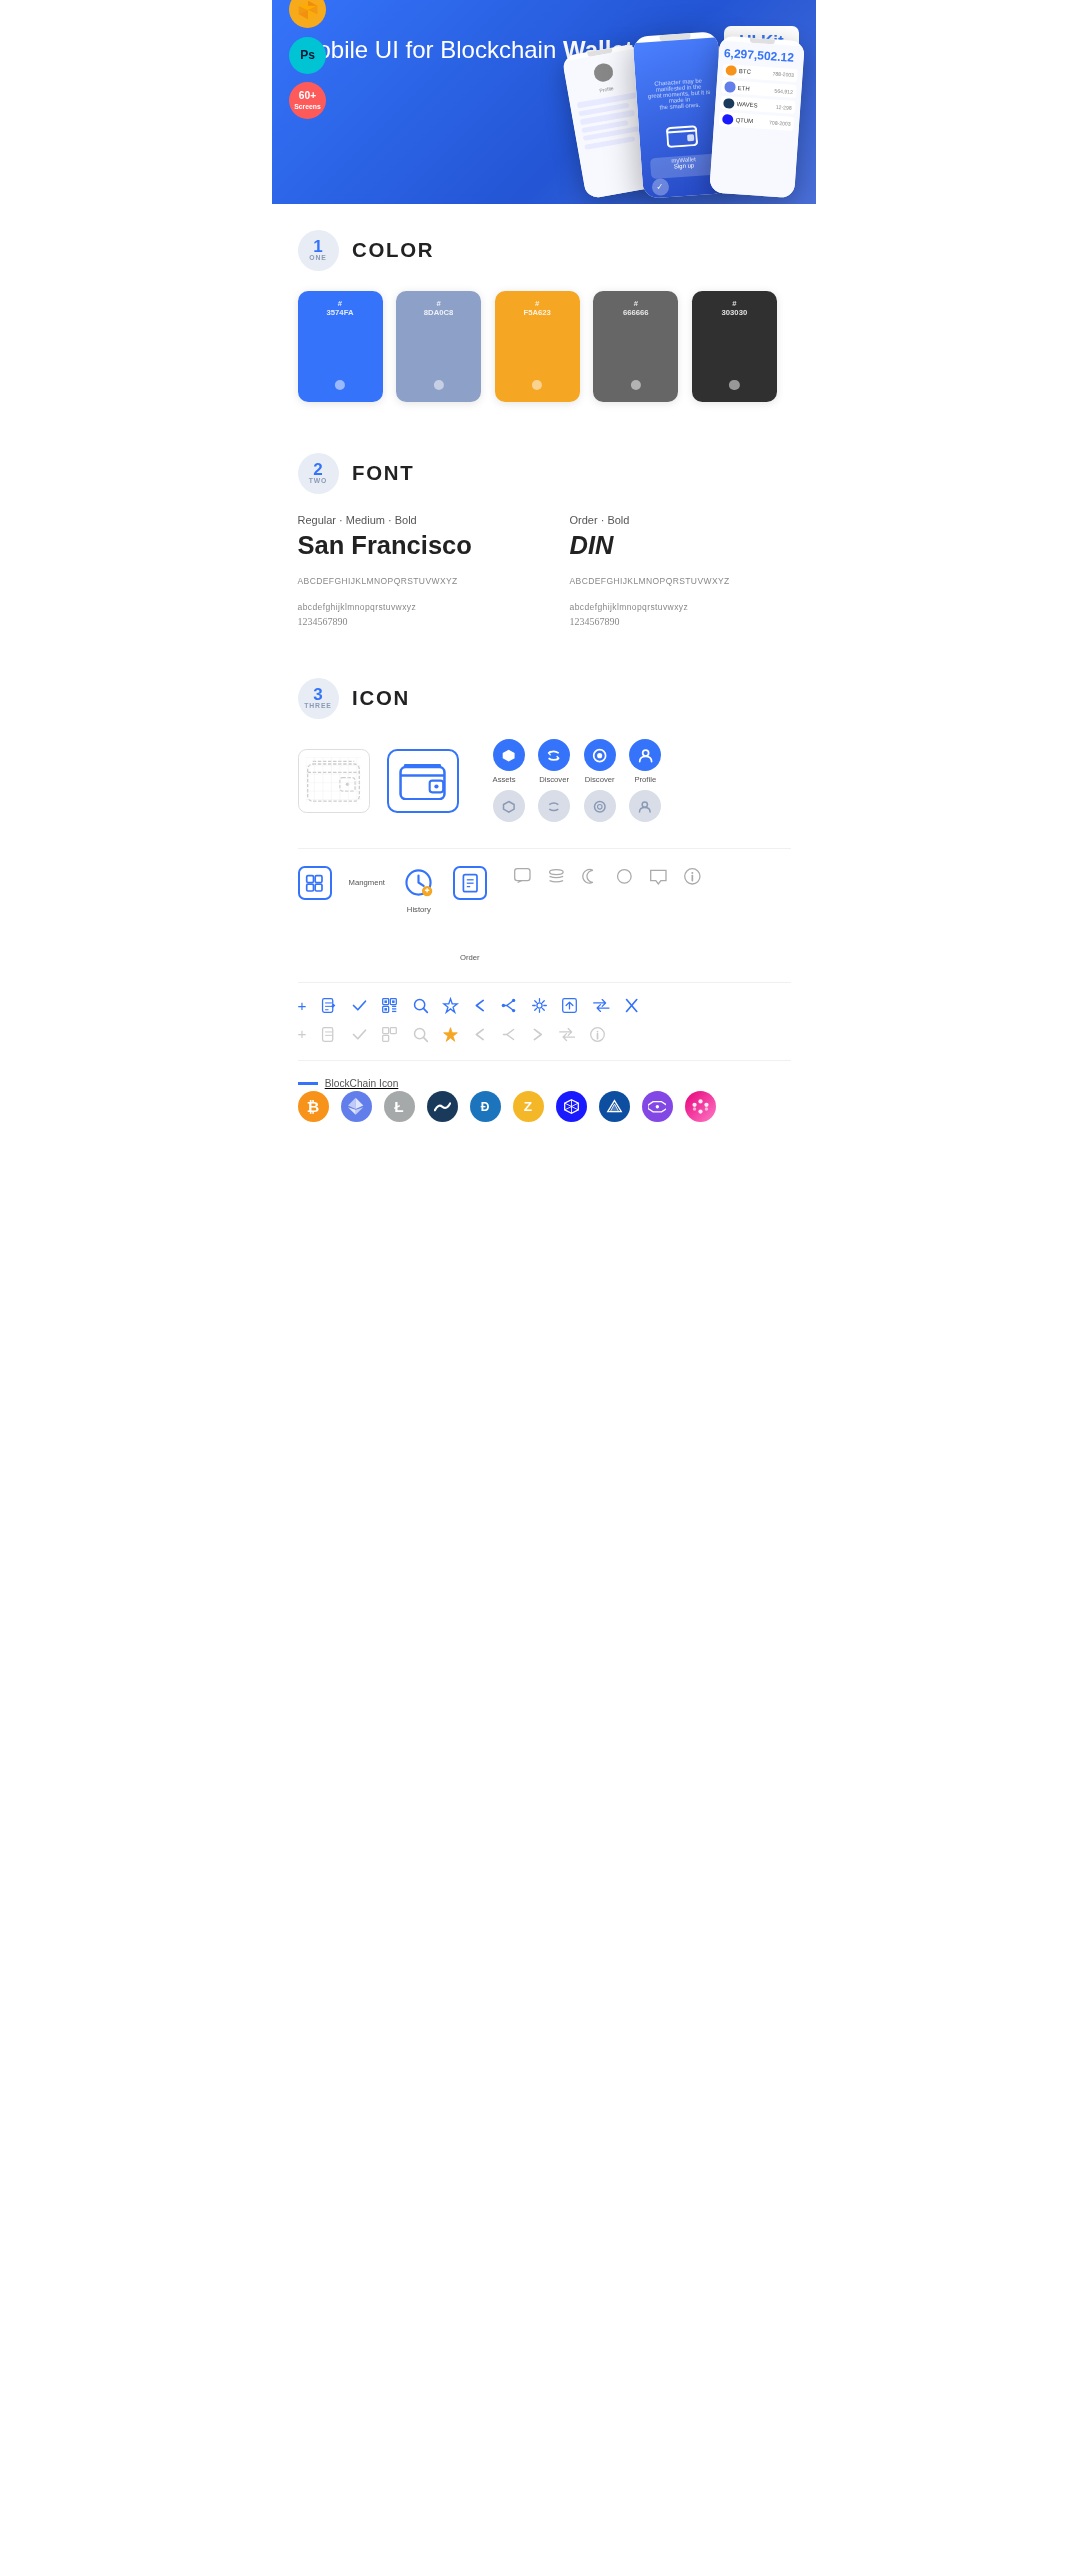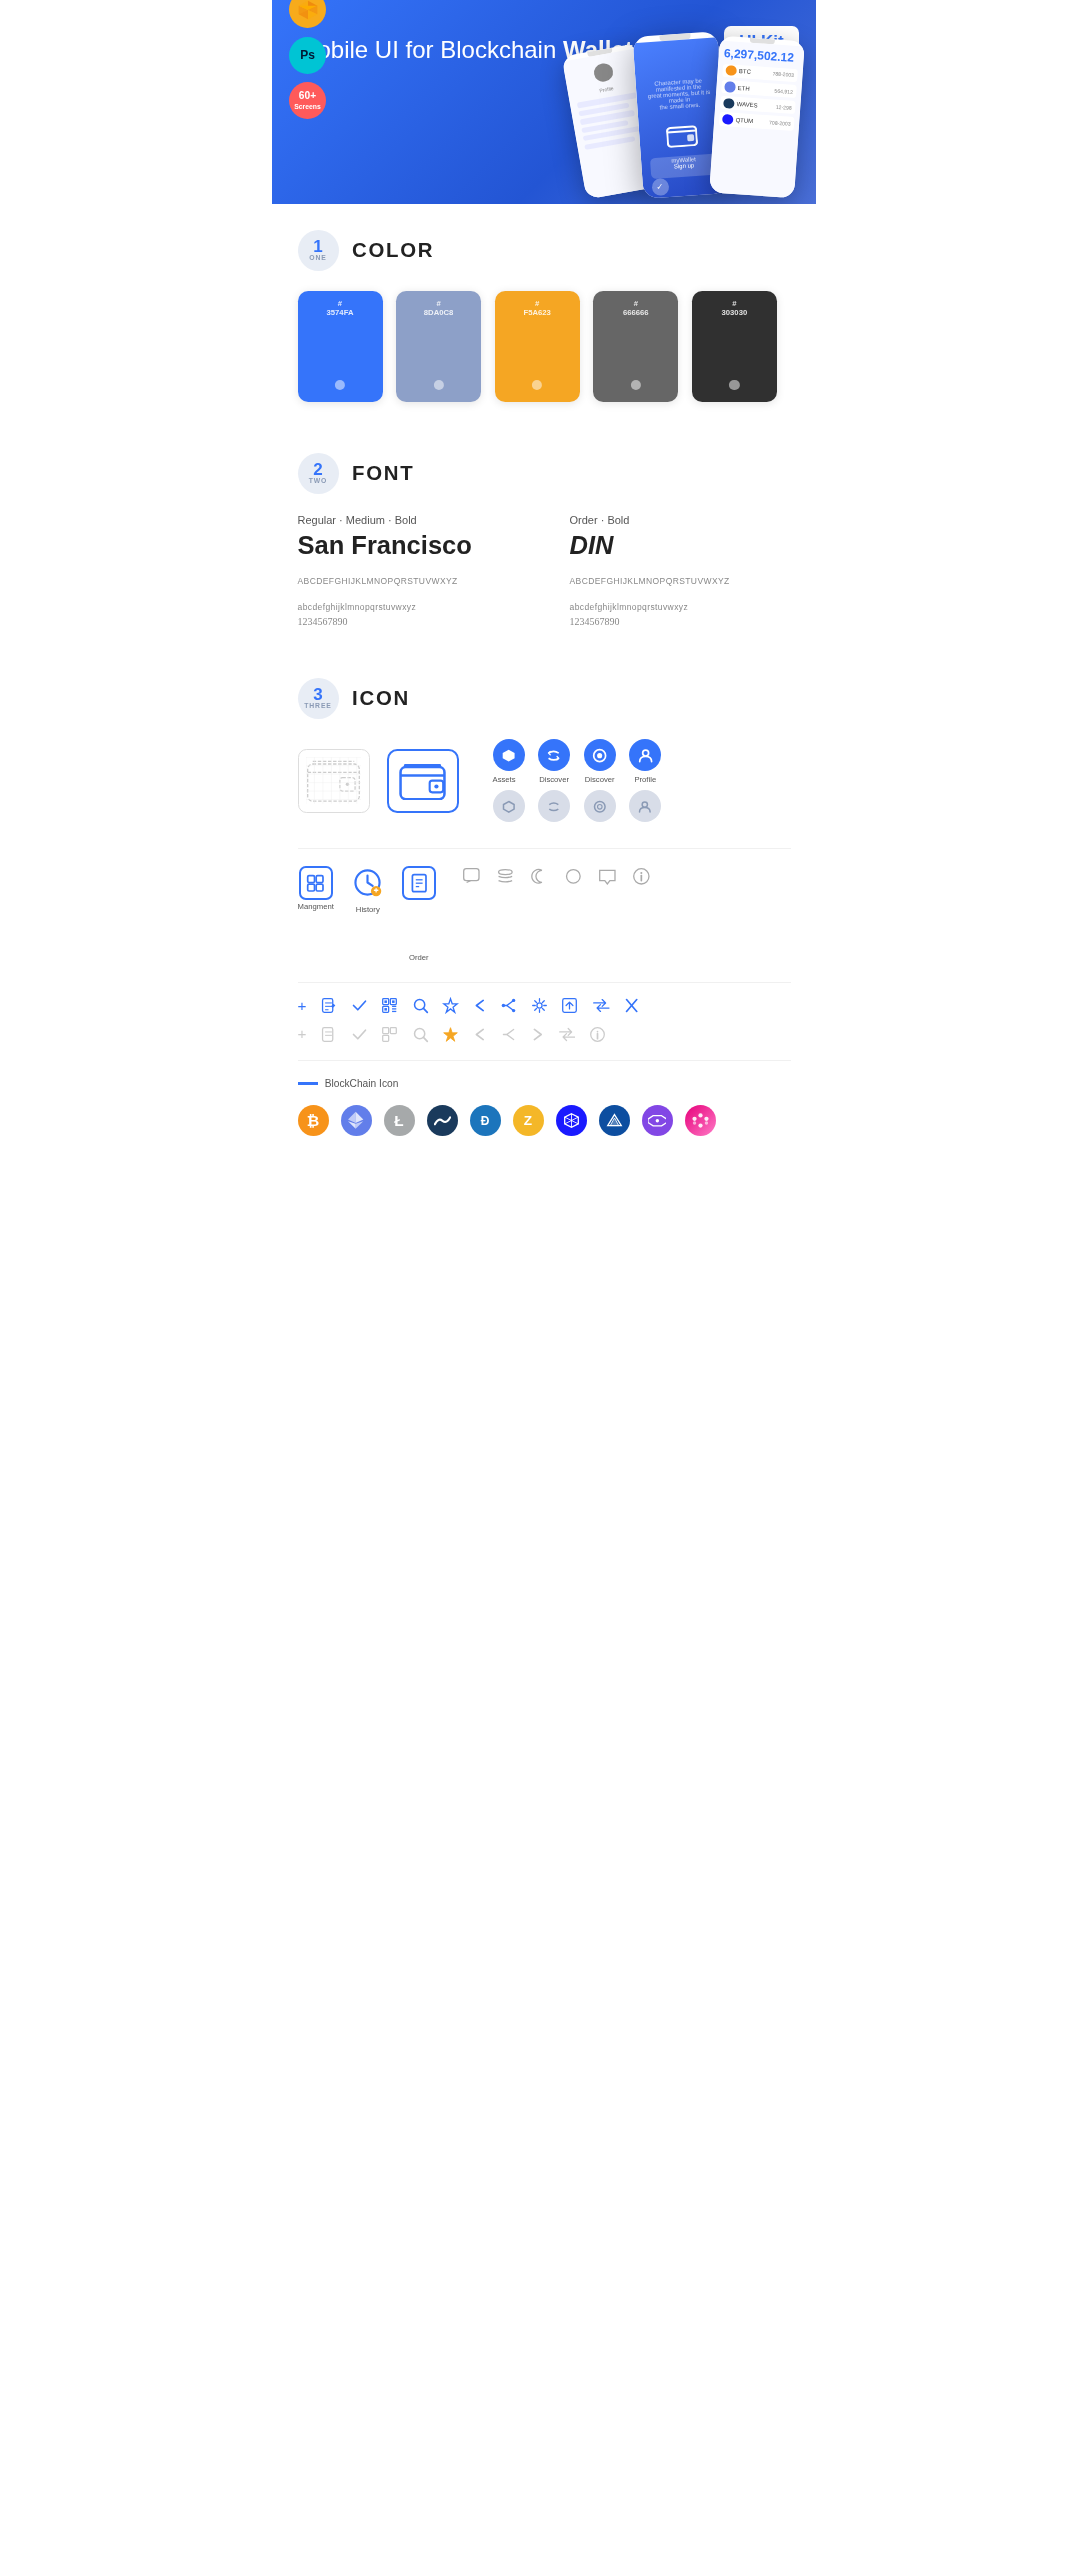--- a/index.html
+++ b/index.html
@@ -116,21 +116,22 @@
     .font-col { flex: 1; }
     .font-style-label { font-size: 11px; color: #555; margin-bottom: 5.1px; }
     .font-name { font-size: 25.5px; font-weight: 800; color: #222; margin-bottom: 6.8px; }
     .font-name.din { font-family: 'DIN', 'Arial Narrow', Arial, sans-serif; font-style: italic; }
     .font-alphabet { font-size: 8.5px; color: #888; margin-bottom: 3.4px; letter-spacing: 0.4px; margin-top: 16px; }
     .font-numbers { font-size: 10px; color: #888; font-family: Liberation Serif, serif; }
 
     
     .blockchain-label {
       display: flex; align-items: center; gap: 6.8px;
-      margin-bottom: 16px;
+      margin-bottom: 2px;
+      text-decoration: underline;
     }
     .blockchain-line { width: 20.4px; height: 2.6px; background: #3574FA; }
     .blockchain-label-text { font-size: 10.2px; color: #555; }
     .crypto-icons-row {
       display: flex;
       gap: 12px;
       flex-wrap: wrap;
       align-items: center;
     }
 
@@ -416,21 +417,21 @@
           </svg>
         </div>
       </div>
     </div>
   </div>
 
   <hr class="divider">
 
   <div style="display:flex; gap:17px; align-items:flex-start; margin-bottom:20.4px; margin-top:17px;">
 
-    <div style="display:flex; flex-direction:column; align-items:center; gap:2px;">
+    <div style="display:flex; flex-direction:row; align-items:center; gap:17px;">
       <div style="width:34px; height:34px; border:2.1px solid #3574FA; border-radius:6.8px; display:flex; align-items:center; justify-content:center;">
         <svg width="18.7" height="18.7" viewBox="0 0 22 22" fill="none">
           <rect x="2" y="2" width="8" height="8" rx="1.5" stroke="#3574FA" stroke-width="2"></rect>
           <rect x="12" y="2" width="8" height="8" rx="1.5" stroke="#3574FA" stroke-width="2"></rect>
           <rect x="2" y="12" width="8" height="8" rx="1.5" stroke="#3574FA" stroke-width="2"></rect>
           <rect x="12" y="12" width="8" height="8" rx="1.5" stroke="#3574FA" stroke-width="2"></rect>
         </svg>
       </div>
       <span style="font-size:7.7px; color:#555;">Mangment</span>
     </div>

